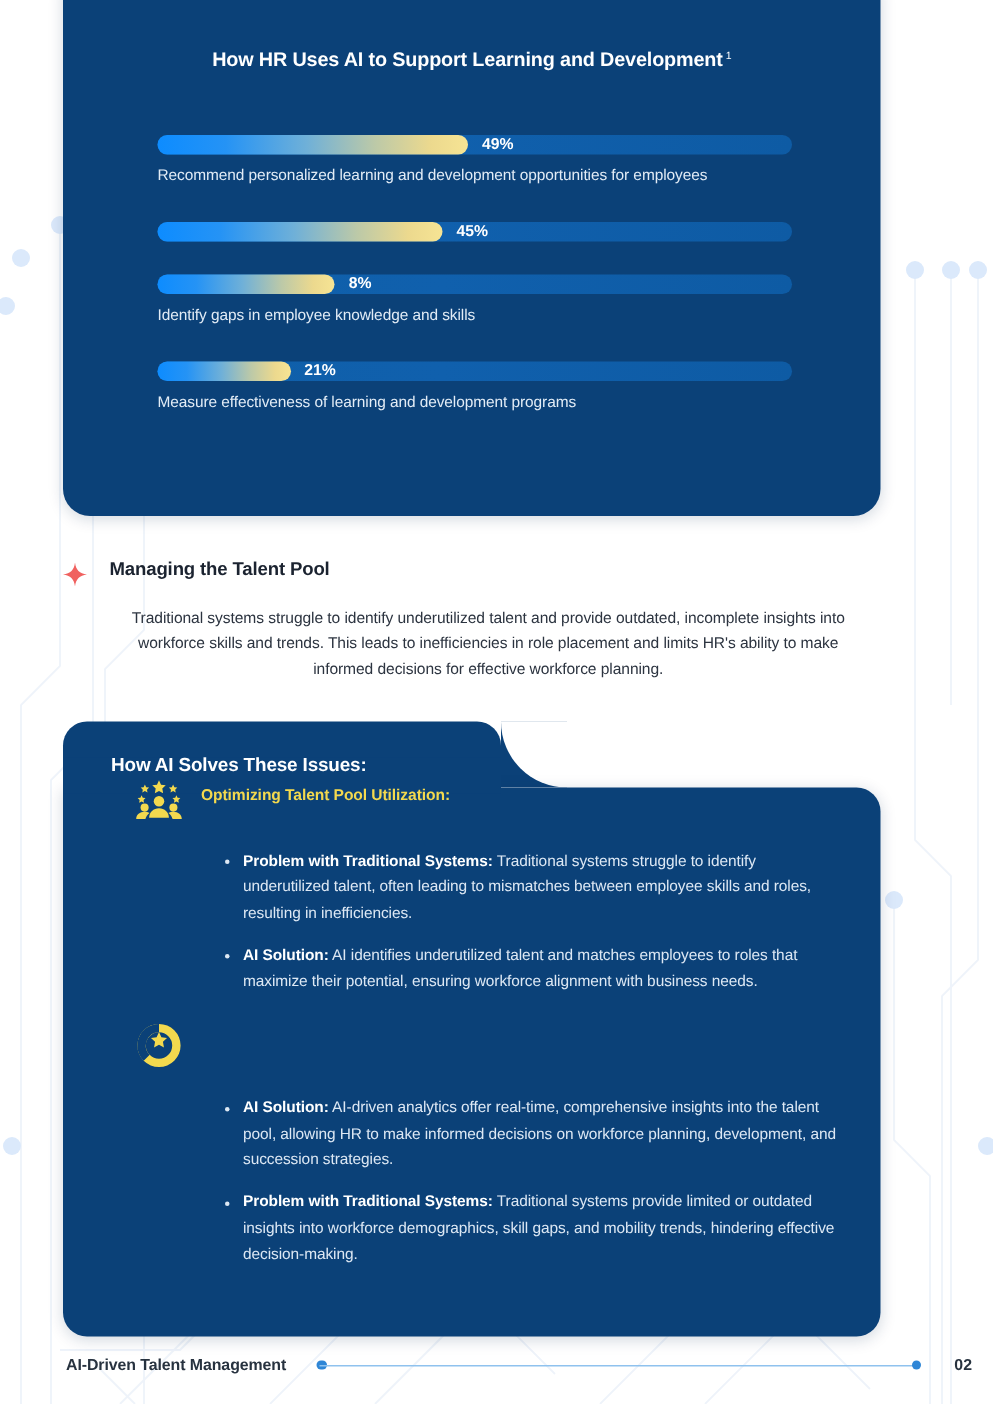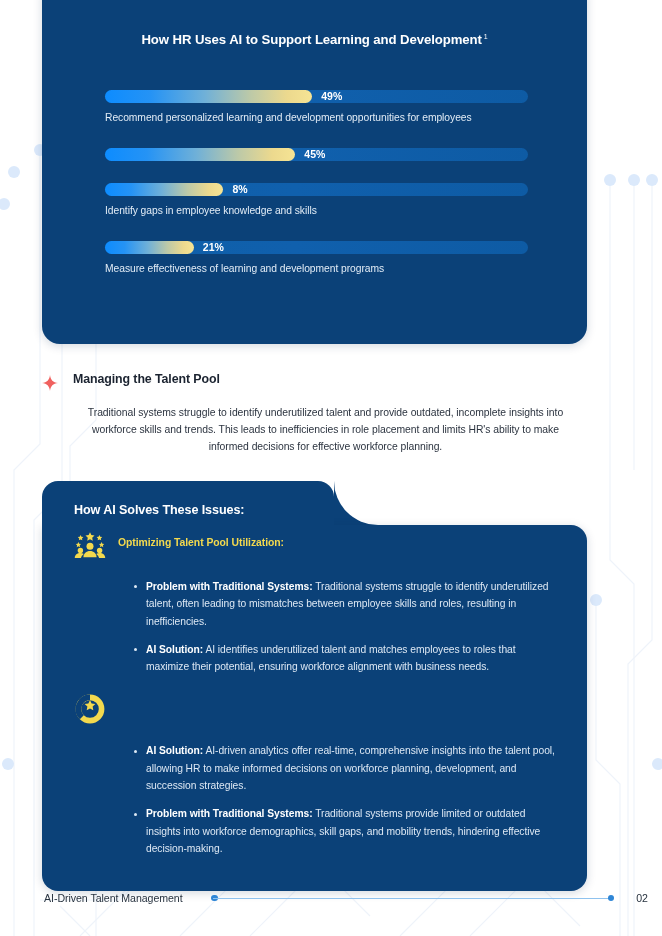--- a/index.html
+++ b/index.html
@@ -223,23 +223,24 @@
     color: #ffffff;
     font-size: 12.6px;
     font-weight: bold;
     letter-spacing: -0.1px;
     z-index: 4;
   }
 
   .groups {
     position: absolute;
     left: 0;
-    top: 52px;
+    top: 40px;
     width: 545px;
     z-index: 4;
+    padding-left: 16px;
   }
 
   .group { position: relative; }
   .group-head {
     position: relative;
     min-height: 34px;
     padding-left: 76px;
   }
   .group-icon {
     position: absolute;
@@ -282,23 +283,24 @@
     border-radius: 50%;
     background: #dde8f4;
   }
   .bullet b { color: #ffffff; font-weight: bold; }
 
   
   .footer {
     position: absolute;
     left: 0;
     right: 0;
-    bottom: 28px;
+    bottom: 16px;
     height: 20px;
     z-index: 3;
+    font-weight: bold;
   }
   .footer-label {
     position: absolute;
     left: 44px;
     top: 0;
     color: #27323f;
     font-size: 10.6px;
     line-height: 20px;
     letter-spacing: -0.05px;
   }

